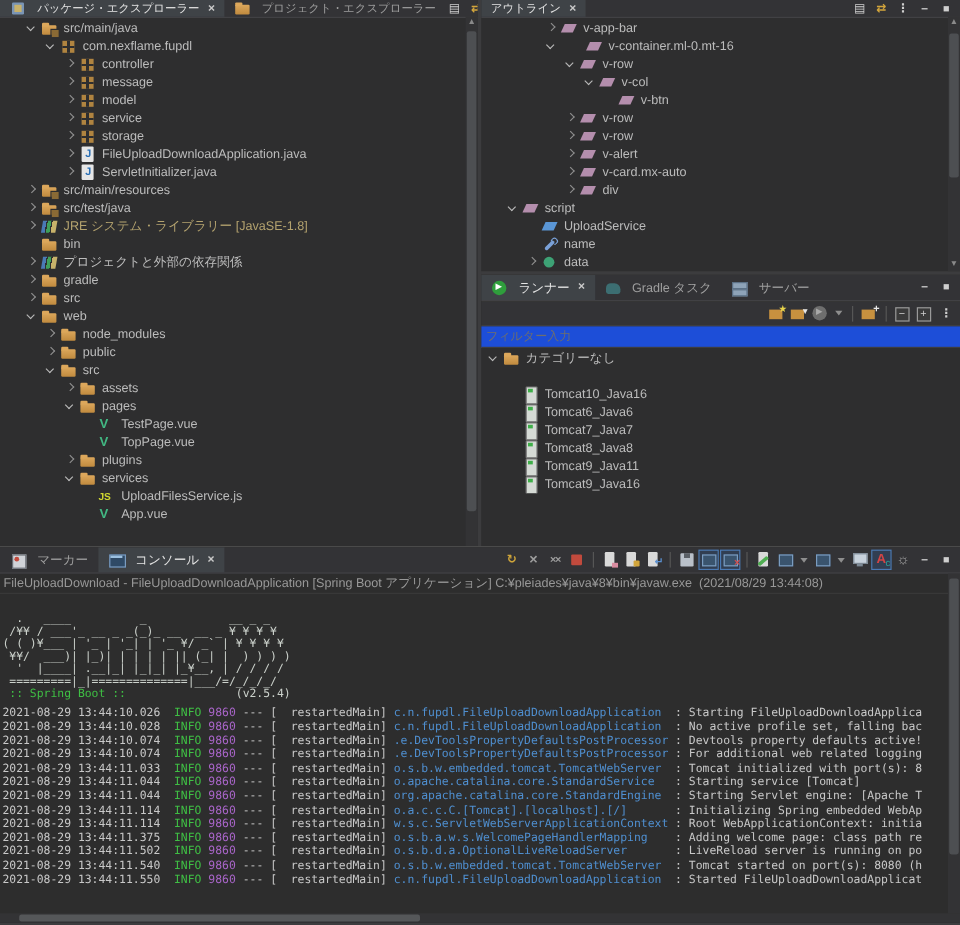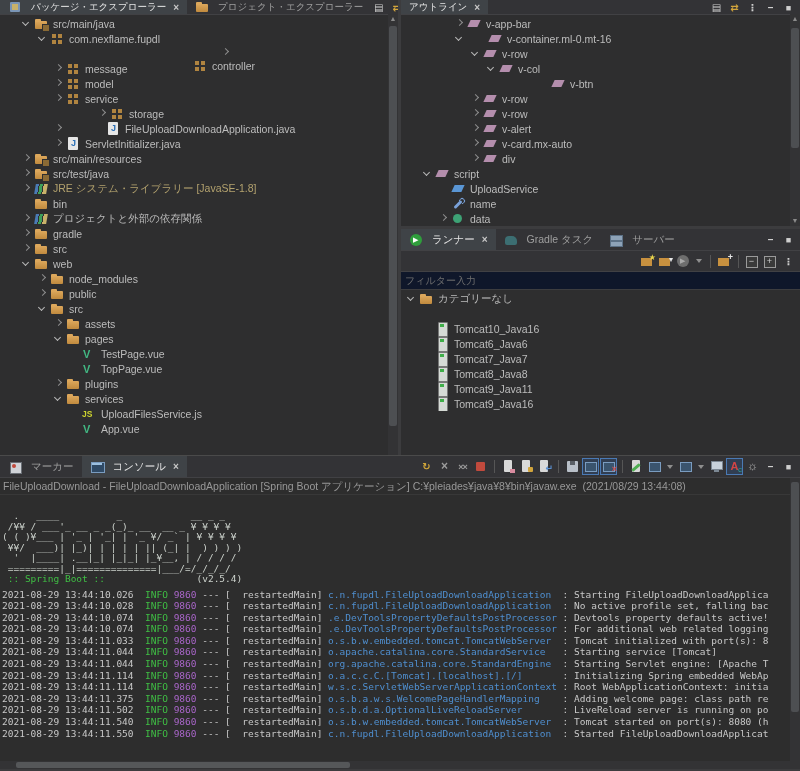--- a/index.html
+++ b/index.html
@@ -60,21 +60,21 @@
   .toggled{outline:1px solid #4a7ab5;background:#313e52;}
   .tbi-show-stderr::after{content:"×";position:absolute;right:-1px;bottom:-3px;color:#d05050;font-size:9px;font-weight:bold;}
   .tbi-pin-console::after{content:"";position:absolute;left:2px;top:7px;width:10px;height:3px;background:#4fae52;transform:rotate(-40deg);border-radius:1px;}
   .tbi-display-console::before{content:"";position:absolute;left:2px;top:2px;width:10px;height:7px;background:#c8d2dc;border:1px solid #7c8894;}
   .tbi-display-console::after{content:"";position:absolute;left:5px;top:11px;width:5px;height:2px;background:#7c8894;}
   .tbi-ansi-console::after{content:"A";color:#d34545;font-weight:bold;font-size:11px;}
   .tbi-ansi-console::before{content:"c";position:absolute;right:0;bottom:-3px;color:#2aa198;font-size:8px;}
   .tbi-settings::after{content:"☼";color:#a8a8a8;font-size:12px;}
   
   .minitoolbar{height:20px;background:#333336;border-bottom:1px solid #414144;display:flex;align-items:center;justify-content:flex-end;padding-right:4px;gap:3px;}
-  .filterrow{height:17px;background:#0f172a;border-bottom:1px solid #3d3d3f;display:flex;align-items:center;}
+  .filterrow{height:17px;background:#1d4ed8;border-bottom:1px solid #3d3d3f;display:flex;align-items:center;}
   .filterrow input{background:transparent;border:none;outline:none;color:#bdbdbd;font-size:10px;padding:0 4px;width:100%;font-family:inherit;}
   .filterrow input::placeholder{color:#6e6e6e;}
   
   .tree{padding-top:1px;overflow:hidden;}
   .trow{height:15px;display:flex;align-items:center;font-size:10.5px;color:#bcbcbc;white-space:nowrap;}
   .chev{width:13px;height:13px;position:relative;flex:none;}
   .chev.col::before{content:"";position:absolute;left:4px;top:3px;width:4px;height:4px;border-right:1.4px solid #8e8e8e;border-bottom:1.4px solid #8e8e8e;transform:rotate(-45deg);}
   .chev.exp::before{content:"";position:absolute;left:3px;top:3px;width:4px;height:4px;border-right:1.4px solid #b8b8b8;border-bottom:1.4px solid #b8b8b8;transform:rotate(45deg);}
   .core{display:flex;align-items:center;padding:0 3px 0 1px;height:15px;border-radius:1px;}
   .trow.selected .core{background:#4e5357;color:#d8d8d8;}
@@ -166,21 +166,21 @@
               <span class="tlabel">src/main/java</span>
             </span>
           </div>
           <div class="trow" style="padding-left: 36px;">
             <span class="chev exp"></span>
             <span class="core">
               <span class="icn icn-pkg"></span>
               <span class="tlabel">com.nexflame.fupdl</span>
             </span>
           </div>
-          <div class="trow" style="padding-left: 52px; flex-direction: column;">
+          <div class="trow" style="padding-left: 52px;">
             <span class="chev col"></span>
             <span class="core">
               <span class="icn icn-pkg"></span>
               <span class="tlabel">controller</span>
             </span>
           </div>
           <div class="trow" style="padding-left: 52px;">
             <span class="chev col"></span>
             <span class="core">
               <span class="icn icn-pkg"></span>
@@ -194,28 +194,28 @@
               <span class="tlabel">model</span>
             </span>
           </div>
           <div class="trow" style="padding-left: 52px;">
             <span class="chev col"></span>
             <span class="core">
               <span class="icn icn-pkg"></span>
               <span class="tlabel">service</span>
             </span>
           </div>
-          <div class="trow" style="padding-left: 52px; margin-left: 44px;">
+          <div class="trow" style="padding-left: 52px;">
             <span class="chev col"></span>
             <span class="core">
               <span class="icn icn-pkg"></span>
               <span class="tlabel">storage</span>
             </span>
           </div>
-          <div class="trow" style="padding-left: 52px; gap: 40px;">
+          <div class="trow" style="padding-left: 52px;">
             <span class="chev col"></span>
             <span class="core">
               <span class="icn icn-java"></span>
               <span class="tlabel">FileUploadDownloadApplication.java</span>
             </span>
           </div>
           <div class="trow" style="padding-left: 52px;">
             <span class="chev col"></span>
             <span class="core">
               <span class="icn icn-java"></span>
@@ -408,21 +408,21 @@
                 <span class="tlabel">v-row</span>
               </span>
             </div>
             <div class="trow" style="padding-left: 84px;">
               <span class="chev exp"></span>
               <span class="core">
                 <span class="icn icn-tag"></span>
                 <span class="tlabel">v-col</span>
               </span>
             </div>
-            <div class="trow" style="padding-left: 100px; margin-left: 36px;">
+            <div class="trow" style="padding-left: 100px;">
               <span class="chev leaf"></span>
               <span class="core">
                 <span class="icn icn-tag"></span>
                 <span class="tlabel">v-btn</span>
               </span>
             </div>
             <div class="trow" style="padding-left: 68px;">
               <span class="chev col"></span>
               <span class="core">
                 <span class="icn icn-tag"></span>

